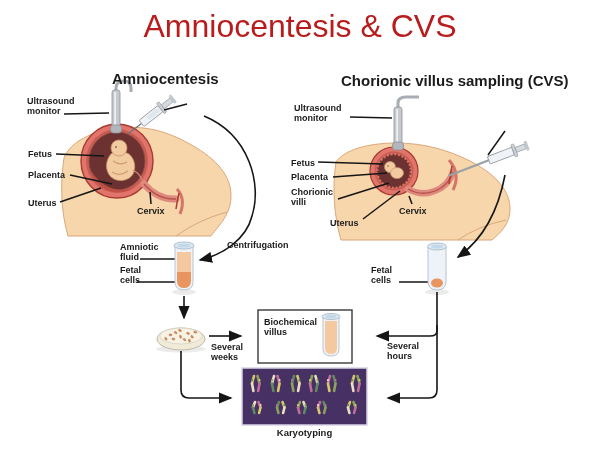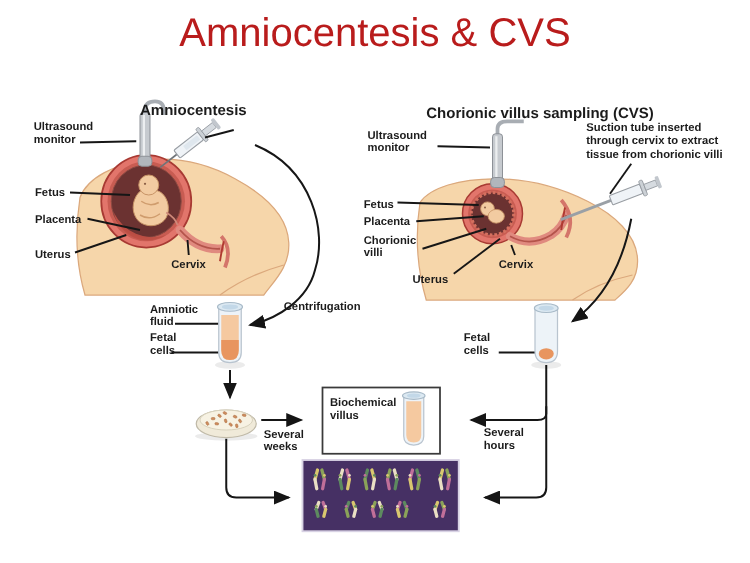--- a/index.html
+++ b/index.html
@@ -2,21 +2,21 @@
 <html><head>
 <meta charset="utf-8">
 <style>
   html,body{margin:0;padding:0;background:#fff;}
   .stage{position:relative;width:600px;height:450px;background:#ffffff;overflow:hidden;
          font-family:"Liberation Sans",sans-serif;}
   .title{position:absolute;left:0;top:8px;width:600px;text-align:center;
          font-size:32px;font-weight:400;color:#b91c1c;letter-spacing:0px;}
   svg.art{position:absolute;left:0;top:0;}
   .lbl{position:absolute;font-size:9px;font-weight:bold;color:#1b1b1b;line-height:1.15;}
-  .heading{font-size:12px;margin-top:12px;}
+  .heading{font-size:15px;}
   .ctr{text-align:center;}
 </style>
 </head>
 <body>
 
 <div class="stage">
 
 <svg class="art" width="600" height="450" viewBox="0 0 600 450">
   <defs>
     <marker id="ah" markerWidth="9" markerHeight="7" refX="7.5" refY="3.5" orient="auto">
@@ -258,24 +258,24 @@
 <div class="lbl" style="left:28px;top:149px;">Fetus</div>
 <div class="lbl" style="left:28px;top:170px;">Placenta</div>
 <div class="lbl" style="left:28px;top:198px;">Uterus</div>
 <div class="lbl" style="left:137px;top:206px;">Cervix</div>
 <div class="lbl" style="left:120px;top:242px;width:44px;">Amniotic fluid</div>
 <div class="lbl" style="left:120px;top:265px;width:32px;">Fetal cells</div>
 <div class="lbl" style="left:211px;top:342px;width:42px;">Several weeks</div>
 <div class="lbl" style="left:227px;top:240px;">Centrifugation</div>
 
 <div class="lbl" style="left:294px;top:103px;width:58px;">Ultrasound monitor</div>
-<div class="lbl" style="left:469px;top:97px;width:124px;">Suction tube inserted through cervix to extract tissue from chorionic villi</div>
 <div class="lbl" style="left:291px;top:158px;">Fetus</div>
 <div class="lbl" style="left:291px;top:172px;">Placenta</div>
 <div class="lbl" style="left:291px;top:187px;width:48px;">Chorionic villi</div>
 <div class="lbl" style="left:330px;top:218px;">Uterus</div>
 <div class="lbl" style="left:399px;top:206px;">Cervix</div>
 <div class="lbl" style="left:371px;top:265px;width:32px;">Fetal cells</div>
 <div class="lbl" style="left:387px;top:341px;width:42px;">Several hours</div>
 
 <div class="lbl" style="left:264px;top:317px;width:58px;">Biochemical villus</div>
+<div class="lbl ctr" style="left:242px;top:428px;width:125px;font-size:9.5px;">Karyotyping</div>
 
 </div>
 
 </body></html>

